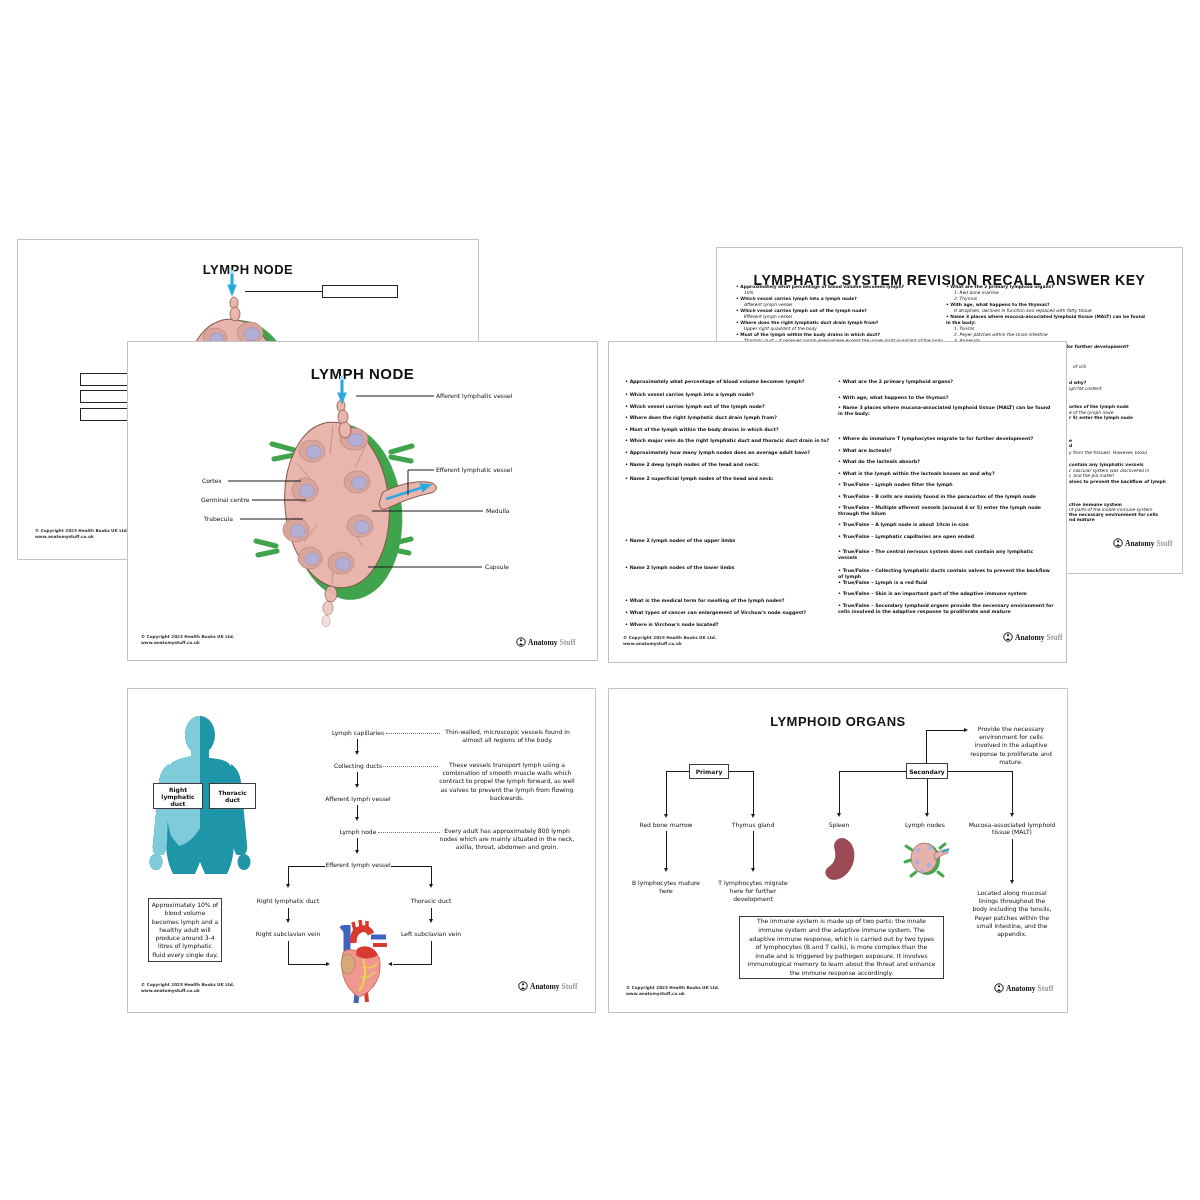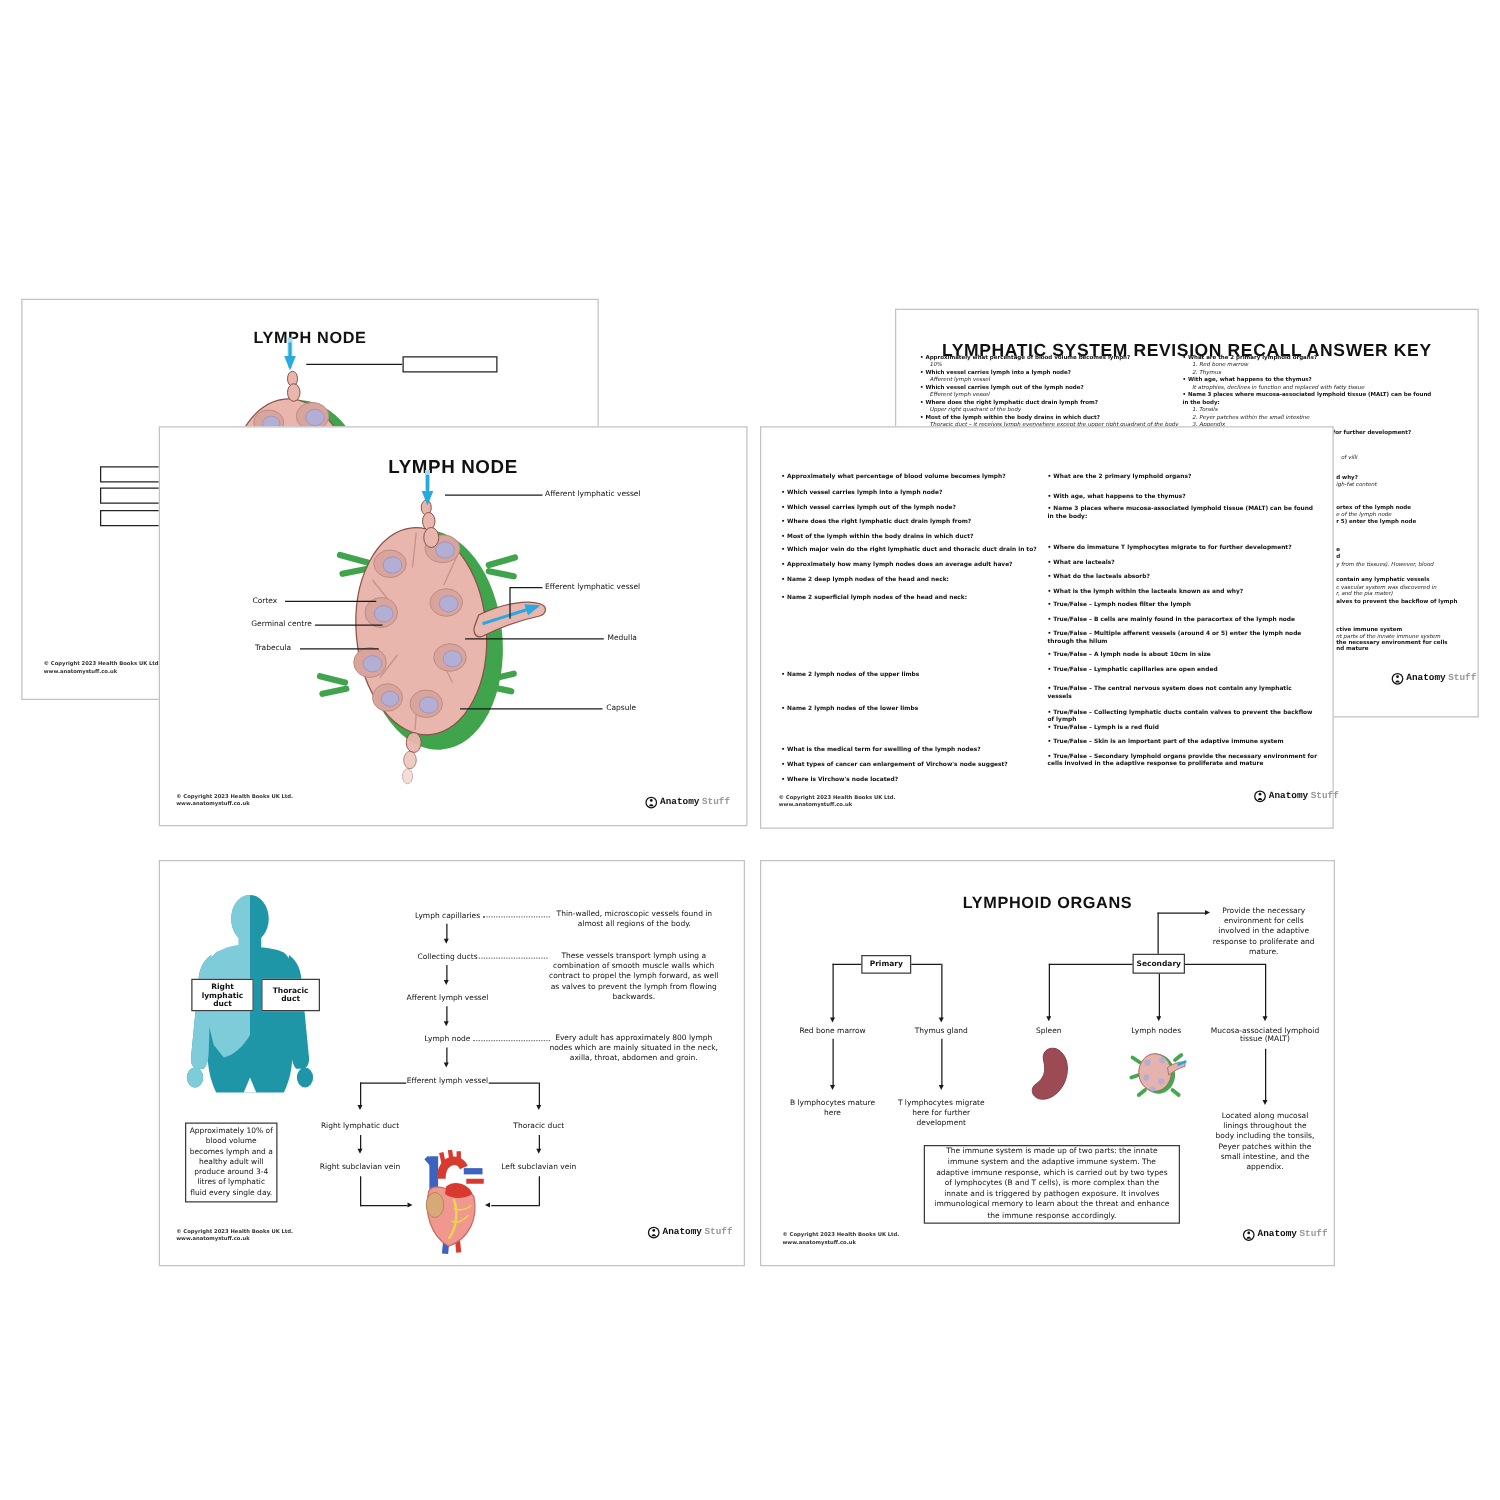--- a/index.html
+++ b/index.html
@@ -26,21 +26,21 @@
          border-bottom:2.8px solid transparent;border-left:4.6px solid #1a1a1a;}
   .tri-l{position:absolute;width:0;height:0;border-top:2.8px solid transparent;
          border-bottom:2.8px solid transparent;border-right:4.6px solid #1a1a1a;}
   .bbox{position:absolute;border:1px solid #222;background:#fff;box-sizing:border-box;}
   .obox{position:absolute;border:1.3px solid #3c3c3c;background:#fff;box-sizing:border-box;
         font-size:6px;font-weight:bold;text-align:center;display:flex;align-items:center;
         justify-content:center;line-height:7px;}
   .note{position:absolute;font-size:6px;line-height:8.2px;text-align:center;color:#111;}
   .cr{position:absolute;font-size:4.2px;line-height:5.6px;font-weight:bold;color:#333;}
   .brand{position:absolute;display:flex;align-items:center;gap:2px;font-size:7.5px;
-         font-family:Liberation Mono, monospace;white-space:nowrap;}
+         font-family:Liberation Serif, serif;white-space:nowrap;}
   .brand b{color:#111;} .brand .lite{color:#9a9a9a;font-weight:bold;}
   svg{position:absolute;overflow:visible;}
 </style>
 </head>
 <body>
 
 <div class="page">
 
   <section class="card" style="left:17px;top:239px;width:462px;height:321px;z-index:1">
     <h2 class="t" style="top:11px;font-size:13px">LYMPH NODE</h2>

